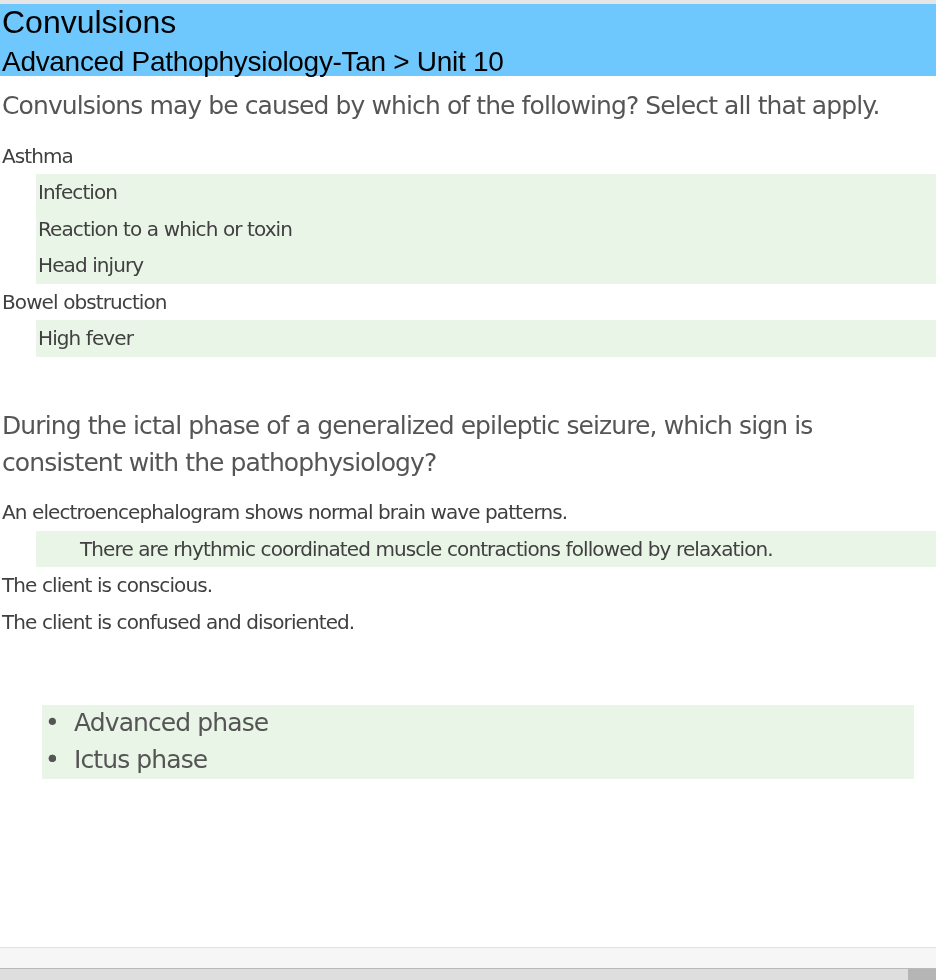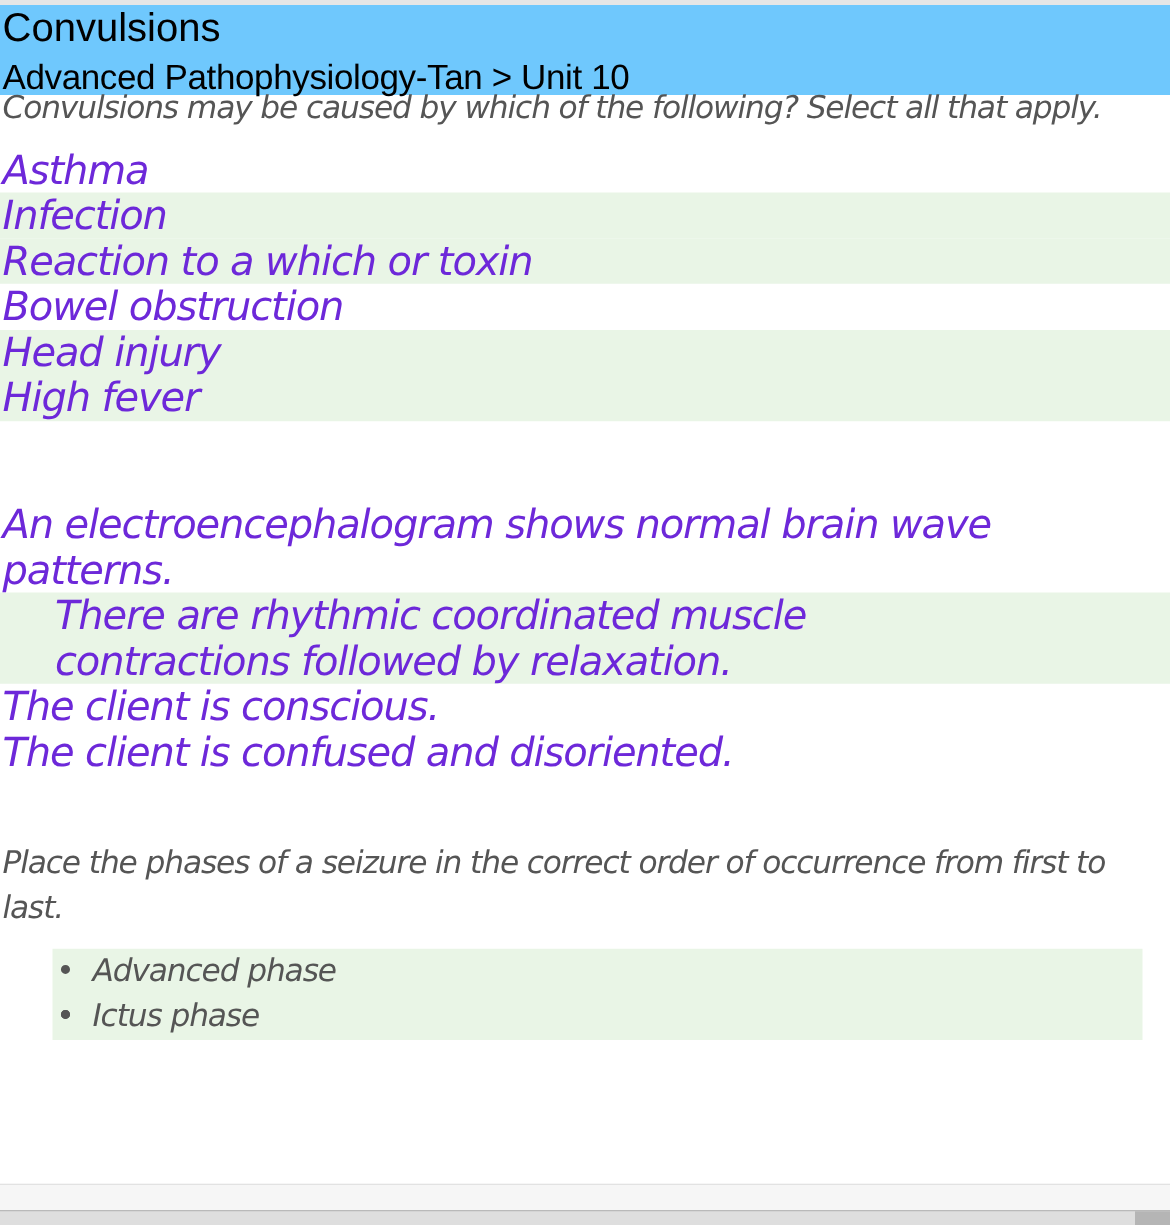--- a/index.html
+++ b/index.html
@@ -4,26 +4,26 @@
 <style>
   html, body { margin:0; padding:0; }
   body { width:936px; height:980px; overflow:hidden; background:#ffffff; position:relative;
          font-family:"DejaVu Sans", sans-serif; }
   .topstrip { position:absolute; left:0; top:0; width:936px; height:4px; background:#e6e6e6; }
   .header { position:absolute; left:0; top:4px; width:936px; height:72px; background:#6fc8fd; }
   .title { position:absolute; left:2px; top:0px; font-family:"Liberation Sans", sans-serif;
            font-size:32px; color:#000; line-height:36px; }
   .crumb { position:absolute; left:2px; top:46px; font-family:"Liberation Sans", sans-serif;
            font-size:28px; color:#000; line-height:24px; letter-spacing:-0.3px; }
-  .content { position:absolute; left:0; top:68px; width:936px;font-style:italic; }
+  .content { position:absolute; left:0; top:88px; width:936px; }
   .q { font-size:25px; color:#555; line-height:36.5px; padding-left:2px; letter-spacing:-0.9px;
        margin:0; }
   .opts { margin-top:13px; }
-  .opt { font-size:32px; color:#6d28d9; line-height:36.6px; padding-left:2px; letter-spacing:-0.9px; }
-  .opt.correct { background:#e9f5e6; }
+  .opt { font-size:20px; color:#404040; line-height:36.6px; padding-left:2px; letter-spacing:-0.9px; }
+  .opt.correct { background:#e9f5e6;margin-left:36px; }
   .gap { height:51px; }
   ul.order { list-style:none; margin:14px 0 0 42px; padding:0; width:872px; background:#e9f5e6; }
   ul.order li { font-size:25px; color:#555; line-height:36.6px; letter-spacing:-0.9px; position:relative; padding-left:32px; }
   ul.order li .bullet { position:absolute; left:3px; top:0; }
   .bottombar { position:absolute; left:0; top:947px; width:936px; height:21px; background:#f6f6f6;
                border-top:1px solid #e2e2e2; }
   .scrolltrack { position:absolute; left:0; top:968px; width:936px; height:12px; background:#dedede;
                  border-top:1px solid #b9b9b9; }
   .scrollthumb { position:absolute; right:0; top:0; width:28px; height:12px; background:#b5b5b5; }
 </style>
@@ -38,41 +38,41 @@
 </div>
 
 <div class="content">
 
   <div>
     <p class="q" style="width:880px;">Convulsions may be caused by which of the following? Select all that apply.</p>
     <div class="opts">
       <div class="opt">Asthma</div>
       <div class="opt correct">Infection</div>
       <div class="opt correct">Reaction to a which or toxin</div>
+      <div class="opt correct">Head injury</div>
       <div class="opt">Bowel obstruction</div>
-      <div class="opt correct">Head injury</div>
       <div class="opt correct">High fever</div>
     </div>
   </div>
 
   <div class="gap"></div>
 
   <div>
+    <p class="q" style="width:880px;">During the ictal phase of a generalized epileptic seizure, which sign is consistent with the pathophysiology?</p>
     <div class="opts">
       <div class="opt">An electroencephalogram shows normal brain wave patterns.</div>
       <div class="opt correct" style="padding-right:100px;padding-left:44px;">There are rhythmic coordinated muscle contractions followed by relaxation.</div>
       <div class="opt">The client is conscious.</div>
       <div class="opt">The client is confused and disoriented.</div>
     </div>
   </div>
 
   <div class="gap"></div>
 
   <div>
-    <p class="q" style="width:925px;">Place the phases of a seizure in the correct order of occurrence from first to last.</p>
     <ul class="order">
       <li><span class="bullet">•</span><span>Advanced phase</span></li>
       <li><span class="bullet">•</span></li>
       <li><span class="bullet">•</span><span>Ictus phase</span></li>
     </ul>
   </div>
 </div>
 
 <div class="bottombar"></div>
 <div class="scrolltrack">

